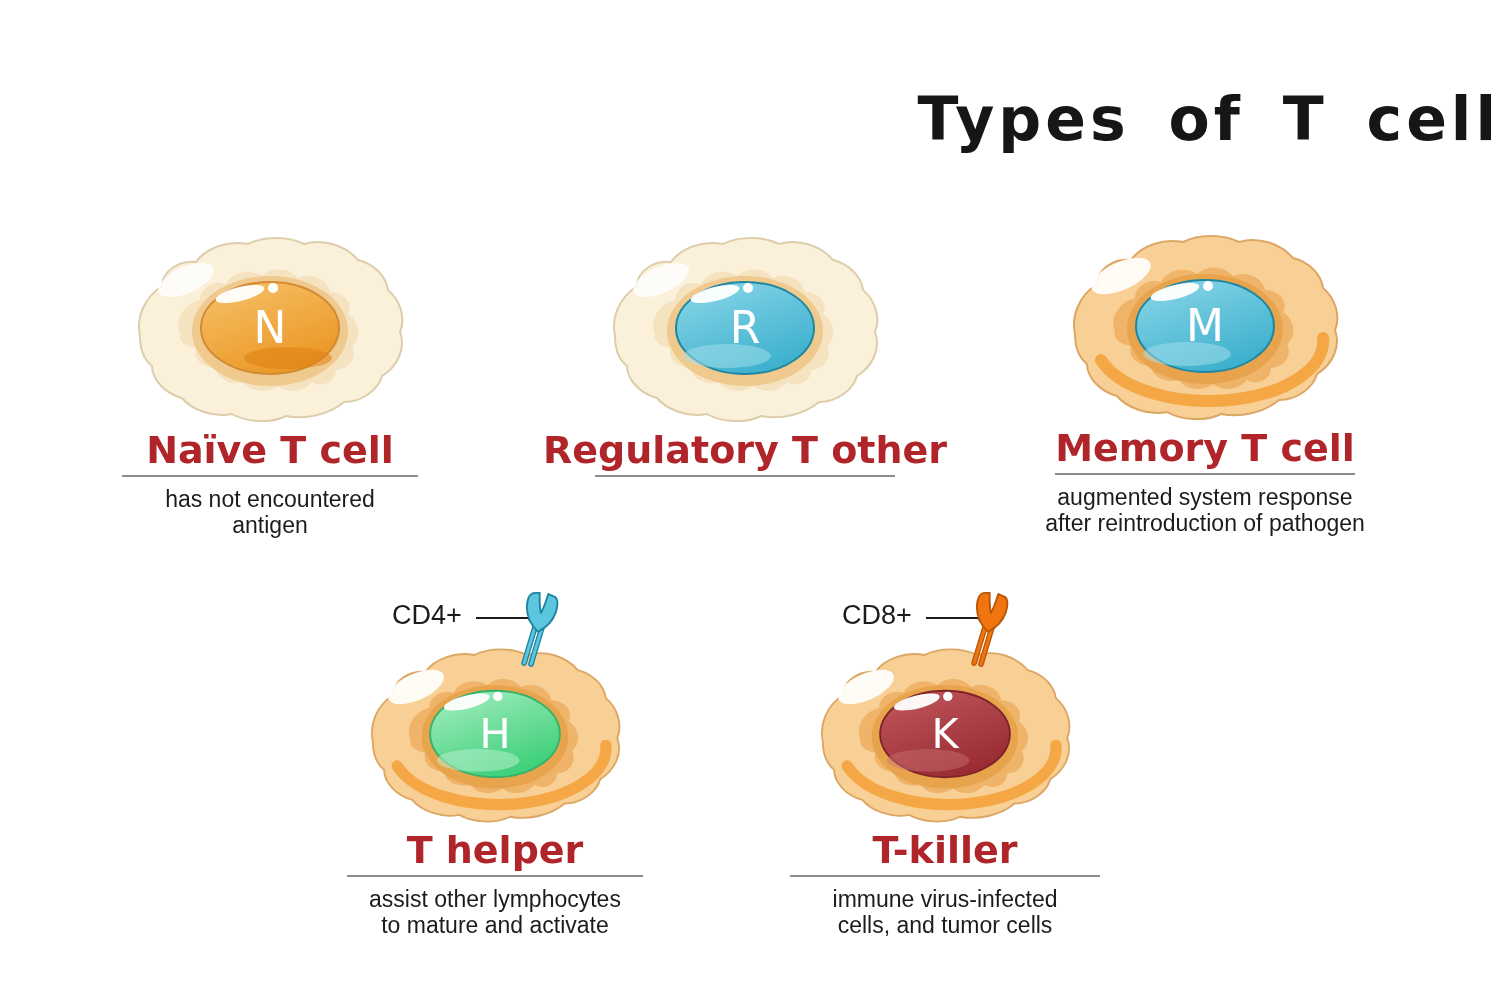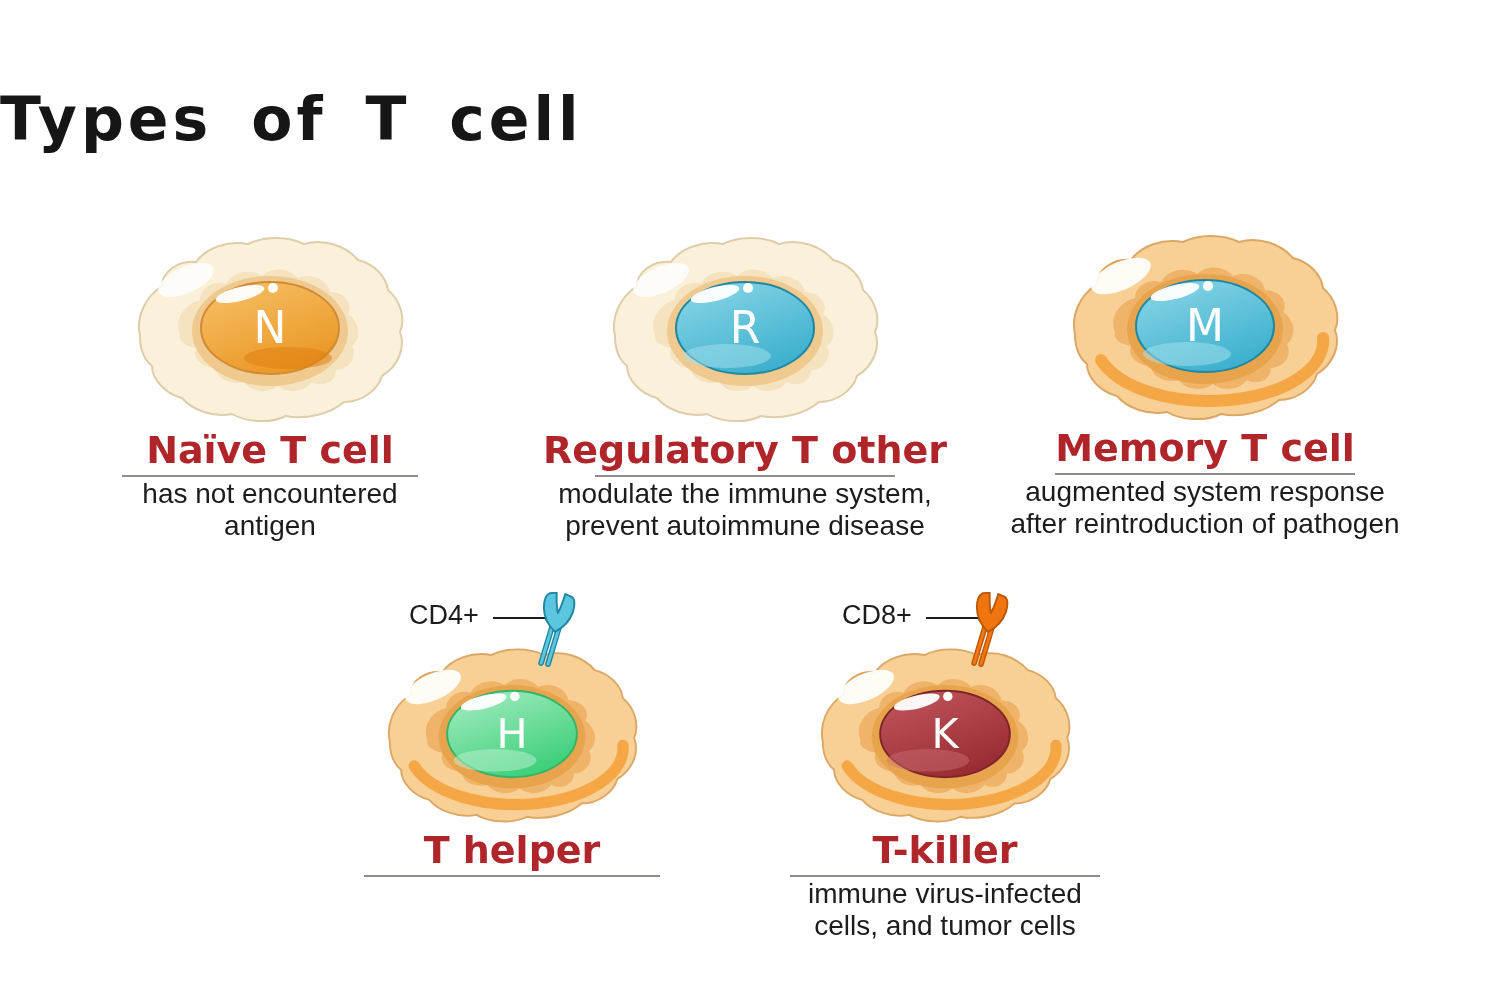--- a/index.html
+++ b/index.html
@@ -1,32 +1,32 @@
 <!DOCTYPE html>
 <html style="--canvas-bg: #FFFFFF; --title-black: #161616; --heading-red: #AF2529; --underline-gray: #8F8D8A; --text-black: #1C1C1C; --pointer-black: #1C1C1C;"><head>
 <meta charset="utf-8">
 <style>
   html,body{margin:0;padding:0;background:#fff;}
   .canvas{
     position:relative;width:1500px;height:1000px;background:var(--canvas-bg,#fff);
     font-family:"Liberation Sans",sans-serif;overflow:hidden;
   }
   .title{
-    position:absolute;top:84px;left:0;width:100%;text-align:left;
+    position:absolute;top:84px;left:0;width:100%;text-align:right;
     font-family:"DejaVu Sans",sans-serif;font-weight:700;font-size:60px;
     letter-spacing:4px;word-spacing:14px;color:var(--title-black,#161616);
   }
   .cell-group{position:absolute;text-align:center;}
   .cell-svg{display:block;margin:0 auto;}
   .cell-heading{
     margin-top:2px;font-family:"DejaVu Sans",sans-serif;font-weight:700;
     font-size:38px;line-height:1.1;color:var(--heading-red,#AF2529);
   }
   .heading-underline{height:0;border-top:2px solid var(--underline-gray,#8F8D8A);margin:3px auto 0;}
-  .cell-desc{margin-top:1px;font-size:28px;line-height:1.14;color:var(--text-black,#1C1C1C);}
+  .cell-desc{margin-top:9px;font-size:23px;line-height:1.14;color:var(--text-black,#1C1C1C);}
   .desc-line{display:block;}
   .receptor-row{position:relative;height:46px;}
   .receptor-label{position:absolute;top:6px;left:62px;font-size:27px;font-weight:500;color:var(--text-black,#1C1C1C);}
   .pointer-line{position:absolute;top:23px;height:2px;background:var(--pointer-black,#1C1C1C);}
   .pointer-dot{position:absolute;top:20px;width:8px;height:8px;border-radius:50%;background:var(--pointer-black,#1C1C1C);}
   .receptor-svg{position:absolute;top:-2px;z-index:2;}
 </style>
 </head>
 <body>
 
@@ -86,24 +86,20 @@
       <ellipse cx="66" cy="52" rx="30" ry="13" transform="rotate(-24 66 52)" fill="#FFFFFF" opacity="0.8"></ellipse>
       <ellipse cx="150" cy="103" rx="78" ry="55" fill="#EFC98E"></ellipse>
       <ellipse cx="150" cy="100" rx="69" ry="46" fill="url(#gradR)" stroke-width="2" stroke="#1F87A0"></ellipse>
       <ellipse cx="132" cy="128" rx="44" ry="12" opacity="0.5" fill="#A8E2EE"></ellipse>
       <ellipse cx="120" cy="66" rx="25" ry="7" transform="rotate(-14 120 66)" fill="#FFFFFF" opacity="0.95"></ellipse>
       <circle cx="153" cy="60" r="5" fill="#FFFFFF"></circle>
       <text x="150" y="115" text-anchor="middle" font-size="44" font-family="DejaVu Sans, sans-serif" fill="#FFFFFF">R</text>
     </svg>
     <div class="cell-heading">Regulatory T other</div>
     <div class="heading-underline" style="width:300px"></div>
-    <div class="cell-desc">
-      <span class="desc-line">modulate the immune system,</span>
-      <span class="desc-line">prevent autoimmune disease</span>
-    </div>
   </section>
 
   <section class="cell-group" style="left:985px;top:226px;width:440px">
     <svg class="cell-svg" viewBox="0 0 300 200" width="300" height="200">
       <path stroke-width="2" d="M 20 108 C 16 90 24 70 42 58 C 42 44 58 32 76 34 C 86 20 108 12 128 16 C 144 8 168 8 184 16 C 204 10 226 18 238 32 C 254 36 266 48 268 62 C 280 72 286 90 280 104 C 286 120 278 138 262 148 C 258 162 242 174 224 174 C 210 186 186 192 166 188 C 150 196 126 194 112 186 C 94 190 72 182 62 170 C 46 166 32 152 32 138 C 22 130 20 118 20 108 Z" fill="#F8D095" stroke="#DCA765"></path>
       <path d="M 46 134 A 114 60 0 0 0 268 112" fill="none" stroke-width="12" stroke-linecap="round" opacity="0.95" stroke="#F4A440"></path>
       <path d="M 60 106 C 54 92 64 76 80 72 C 80 60 94 52 106 56 C 112 44 130 40 142 48 C 152 38 170 40 178 50 C 192 44 208 52 210 64 C 224 64 234 76 228 86 C 240 94 242 110 232 118 C 238 130 228 142 216 142 C 216 154 202 160 192 154 C 184 164 168 166 158 158 C 148 166 130 164 124 154 C 110 158 96 150 96 140 C 82 140 72 130 76 120 C 64 118 58 112 60 106 Z" fill="#EFB46A"></path>
       <ellipse cx="66" cy="50" rx="32" ry="14" transform="rotate(-24 66 50)" fill="#FFFFFF" opacity="0.9"></ellipse>
       <ellipse cx="150" cy="103" rx="78" ry="55" fill="#E8A44C"></ellipse>
       <ellipse cx="150" cy="100" rx="69" ry="46" fill="url(#gradM)" stroke-width="2" stroke="#1F87A0"></ellipse>
@@ -113,21 +109,21 @@
       <text x="150" y="115" text-anchor="middle" font-size="44" font-family="DejaVu Sans, sans-serif" fill="#FFFFFF">M</text>
     </svg>
     <div class="cell-heading">Memory T cell</div>
     <div class="heading-underline" style="width:300px"></div>
     <div class="cell-desc">
       <span class="desc-line">augmented system response</span>
       <span class="desc-line">after reintroduction of pathogen</span>
     </div>
   </section>
 
-  <section class="cell-group" style="left:347px;top:594px;width:330px">
+  <section class="cell-group" style="left:330px;top:594px;width:330px">
     <div class="receptor-row">
       <span class="receptor-label">CD4+</span>
       <span class="pointer-line" style="left:146px;width:56px"></span>
       <span class="pointer-dot" style="left:198px"></span>
       <svg class="receptor-svg" style="left:182px" viewBox="0 0 60 90" width="52" height="78">
         <g transform="rotate(9 30 45)">
           <line x1="26" y1="40" x2="20" y2="84" stroke-width="6.5" stroke-linecap="round" stroke="#1E86A2"></line>
           <line x1="34" y1="40" x2="28" y2="84" stroke-width="6.5" stroke-linecap="round" stroke="#1E86A2"></line>
           <line x1="26" y1="40" x2="20" y2="84" stroke-width="3.4" stroke-linecap="round" stroke="#5BC6DE"></line>
           <line x1="34" y1="40" x2="28" y2="84" stroke-width="3.4" stroke-linecap="round" stroke="#5BC6DE"></line>
@@ -142,20 +138,24 @@
       <ellipse cx="66" cy="50" rx="32" ry="14" transform="rotate(-24 66 50)" fill="#FFFFFF" opacity="0.9"></ellipse>
       <ellipse cx="150" cy="103" rx="78" ry="55" fill="#E8A44C"></ellipse>
       <ellipse cx="150" cy="100" rx="69" ry="46" fill="url(#gradH)" stroke-width="2" stroke="#35B268"></ellipse>
       <ellipse cx="132" cy="128" rx="44" ry="12" opacity="0.5" fill="#BDF2D2"></ellipse>
       <ellipse cx="120" cy="66" rx="25" ry="7" transform="rotate(-14 120 66)" fill="#FFFFFF" opacity="0.95"></ellipse>
       <circle cx="153" cy="60" r="5" fill="#FFFFFF"></circle>
       <text x="150" y="115" text-anchor="middle" font-size="44" font-family="DejaVu Sans, sans-serif" fill="#FFFFFF">H</text>
     </svg>
     <div class="cell-heading">T helper</div>
     <div class="heading-underline" style="width:296px"></div>
+    <div class="cell-desc">
+      <span class="desc-line">assist other lymphocytes</span>
+      <span class="desc-line">to mature and activate</span>
+    </div>
   </section>
 
   <section class="cell-group" style="left:780px;top:594px;width:330px">
     <div class="receptor-row">
       <span class="receptor-label">CD8+</span>
       <span class="pointer-line" style="left:146px;width:56px"></span>
       <span class="pointer-dot" style="left:198px"></span>
       <svg class="receptor-svg" style="left:182px" viewBox="0 0 60 90" width="52" height="78">
         <g transform="rotate(9 30 45)">
           <line x1="26" y1="40" x2="20" y2="84" stroke-width="6.5" stroke-linecap="round" stroke="#BC5708"></line>

